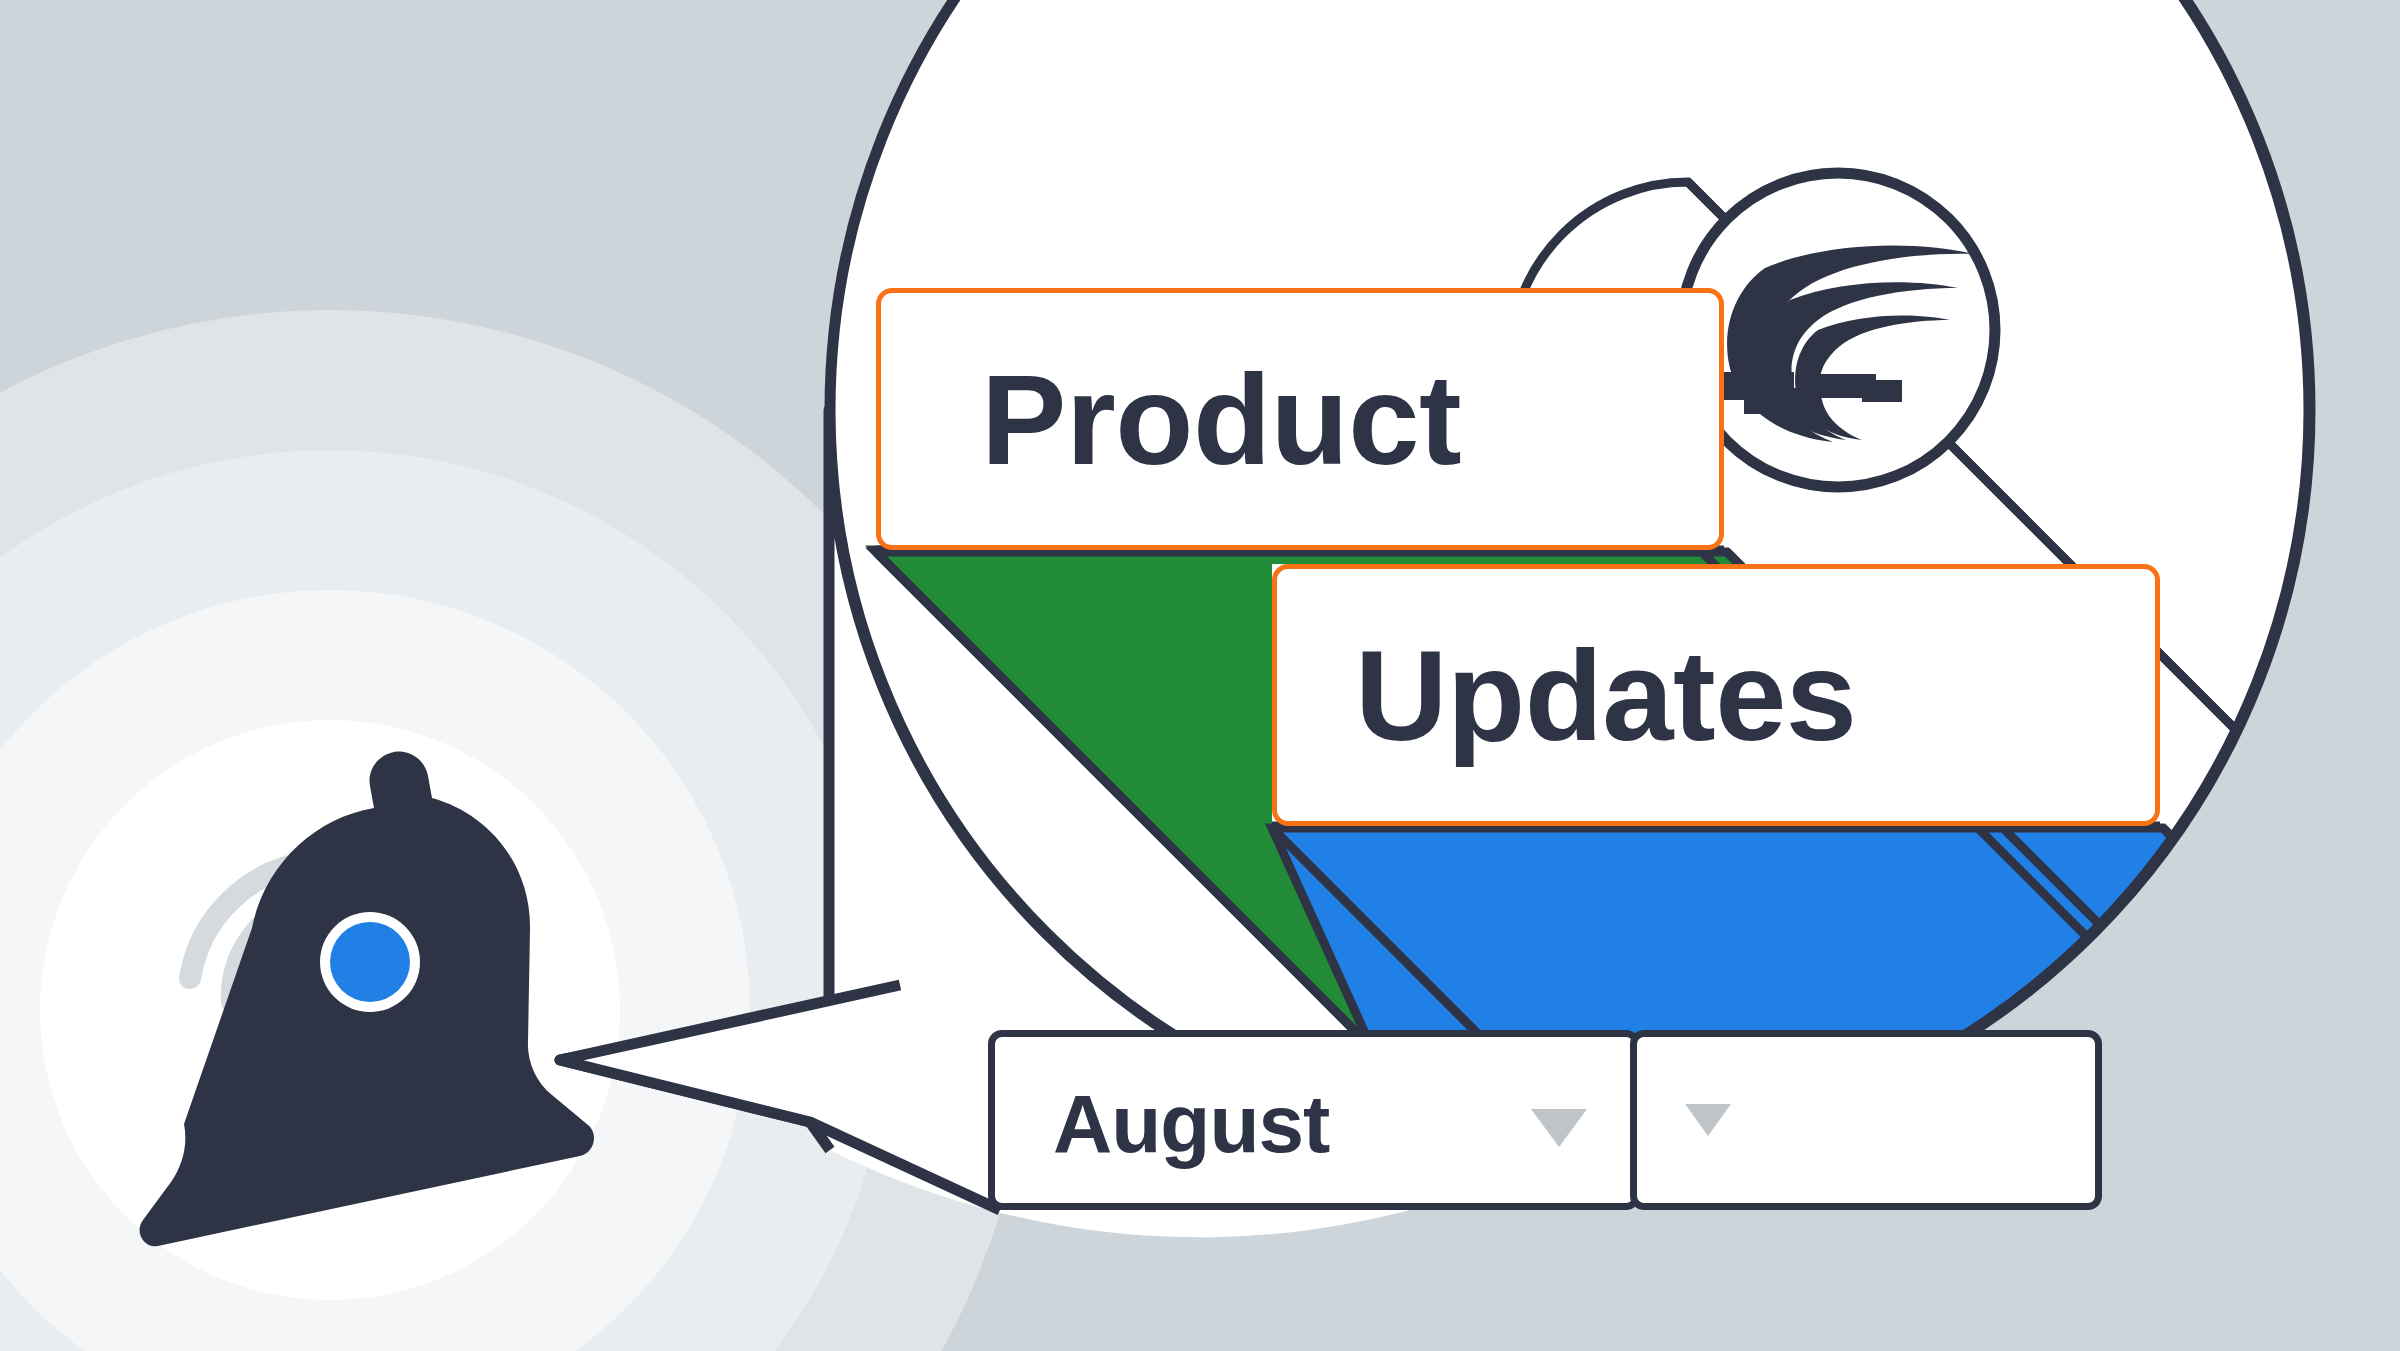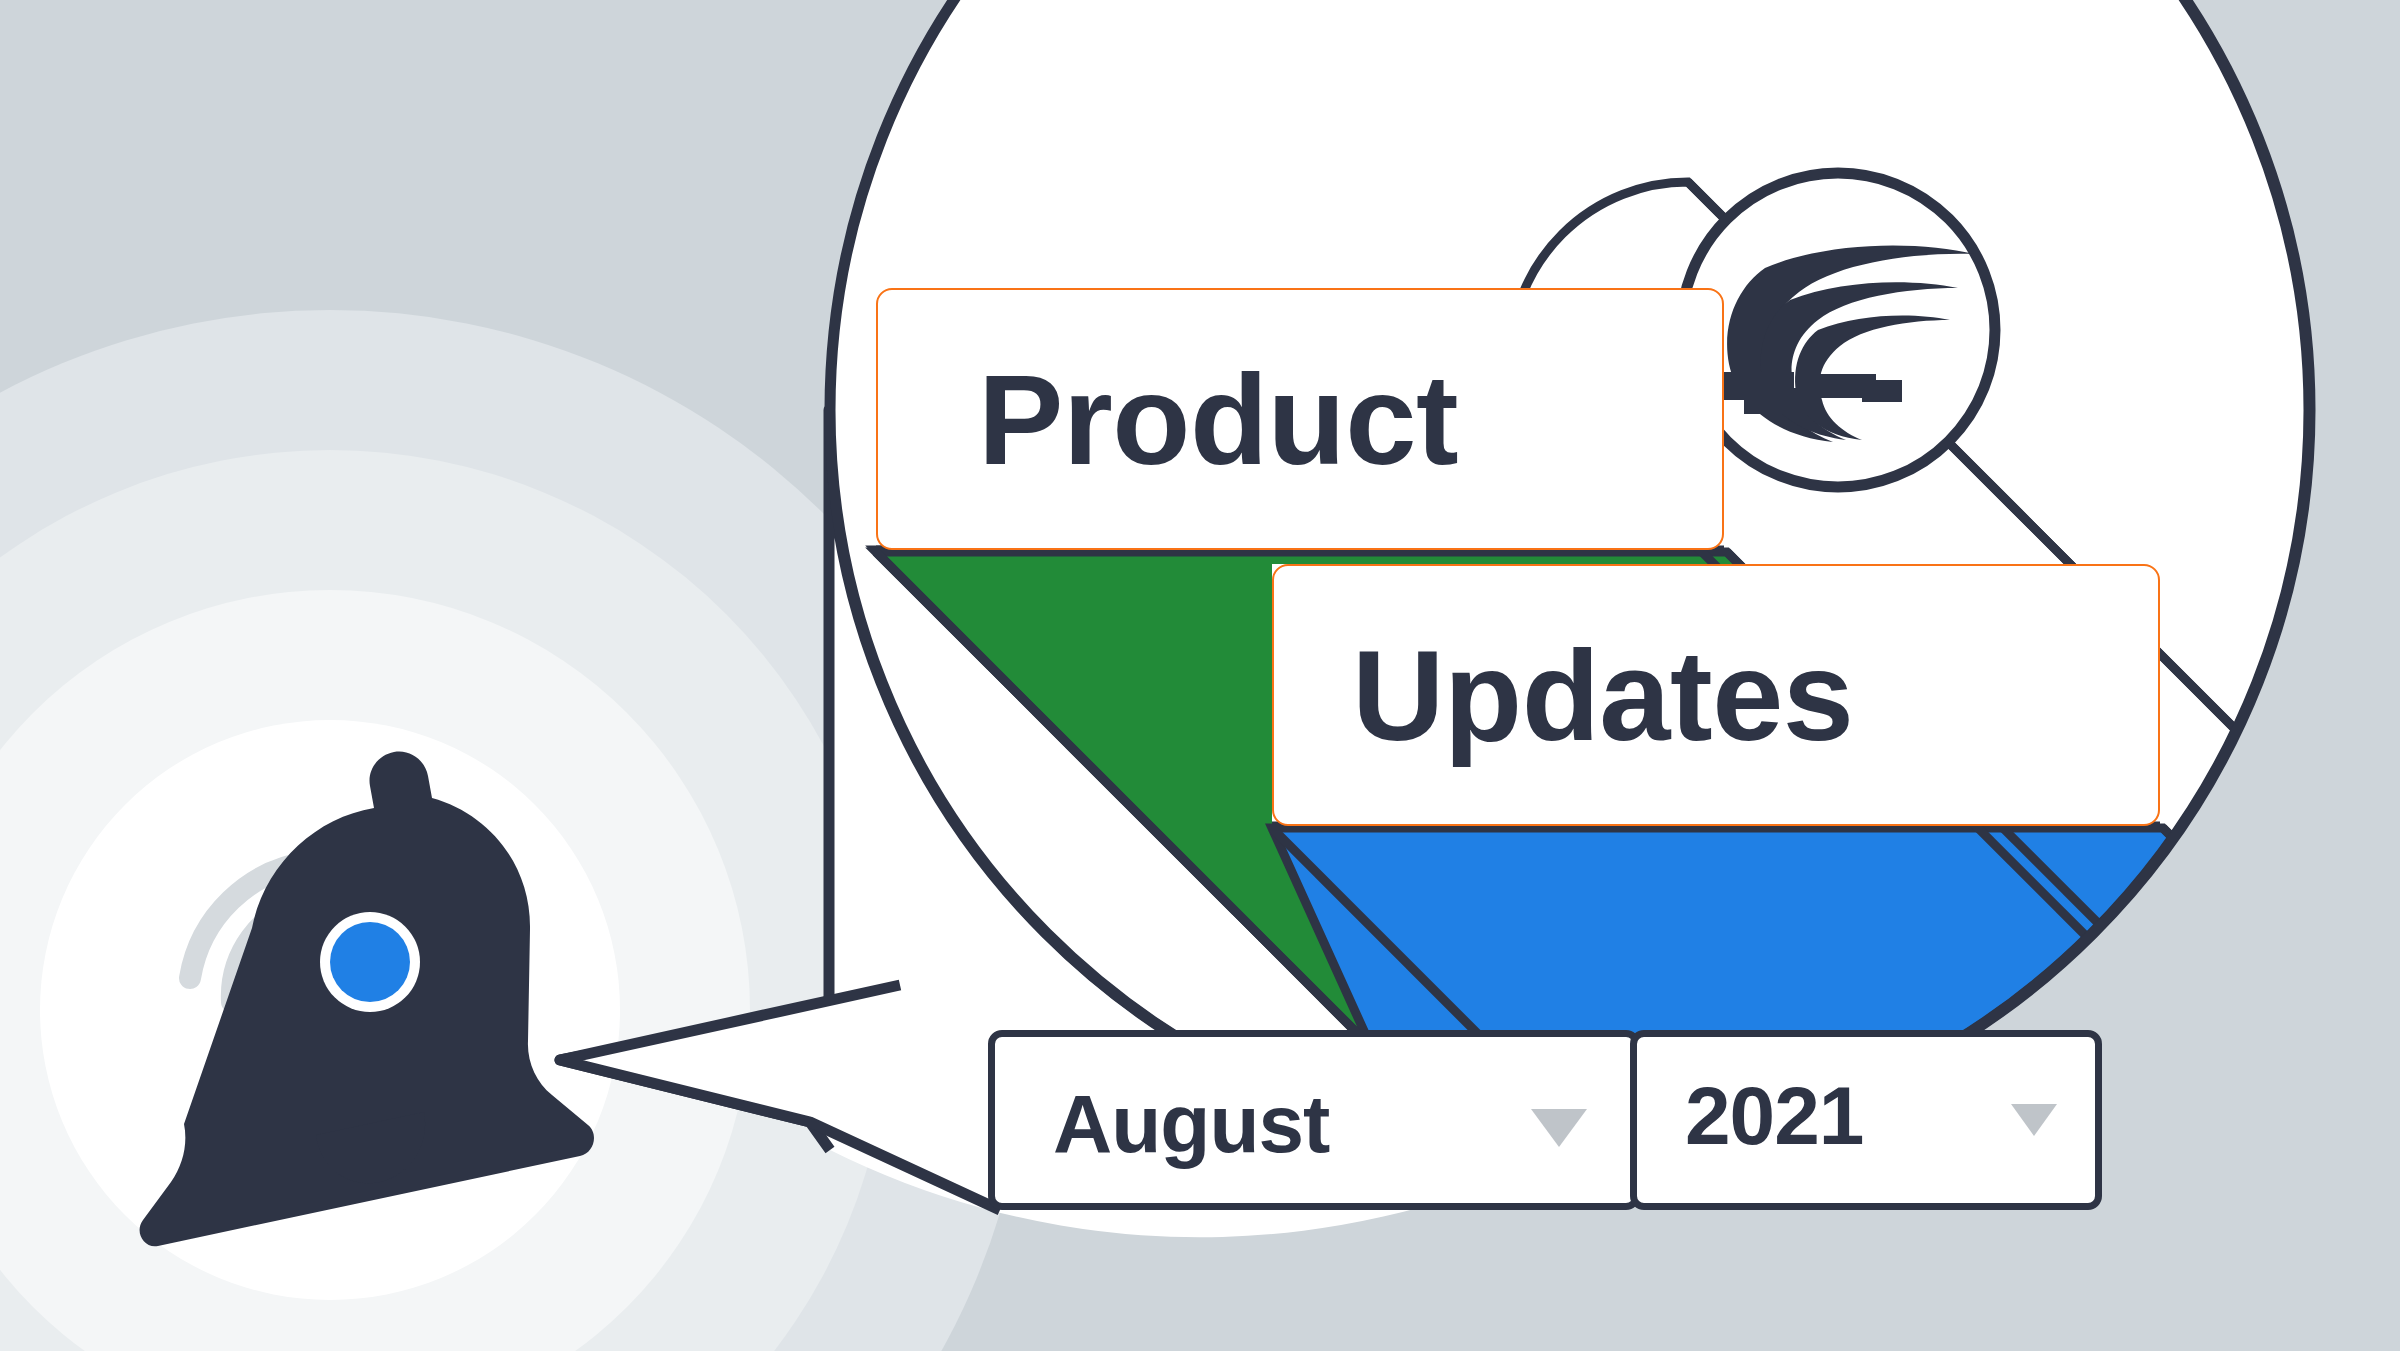--- a/index.html
+++ b/index.html
@@ -21,21 +21,21 @@
     top: 0; left: 0;
     width: 2400px;
     height: 1351px;
     display: block;
   }
 
   
   .label-box {
     position: absolute;
     background: #ffffff;
-    border: 2px solid #f97316;
+    border: 5px solid #f97316;
     border-radius: 16px;
     box-sizing: border-box;
     display: flex;
     align-items: center;
     color: #2e3445;
     font-weight: 700;
     letter-spacing: -0.5px;
     white-space: nowrap;
   }
 
@@ -246,17 +246,16 @@
   <div class="label-box" id="box-updates">
     <span>Updates</span>
   </div>
 
   <div class="dropdown" id="dd-month">
     <span class="dd-value">August</span>
     <span class="caret"></span>
   </div>
 
   <div class="dropdown" id="dd-year">
-    <span class="dd-value">2021</span>
     <span class="caret caret-sm"></span>
   </div>
 
 </div>
 
 </body></html>

